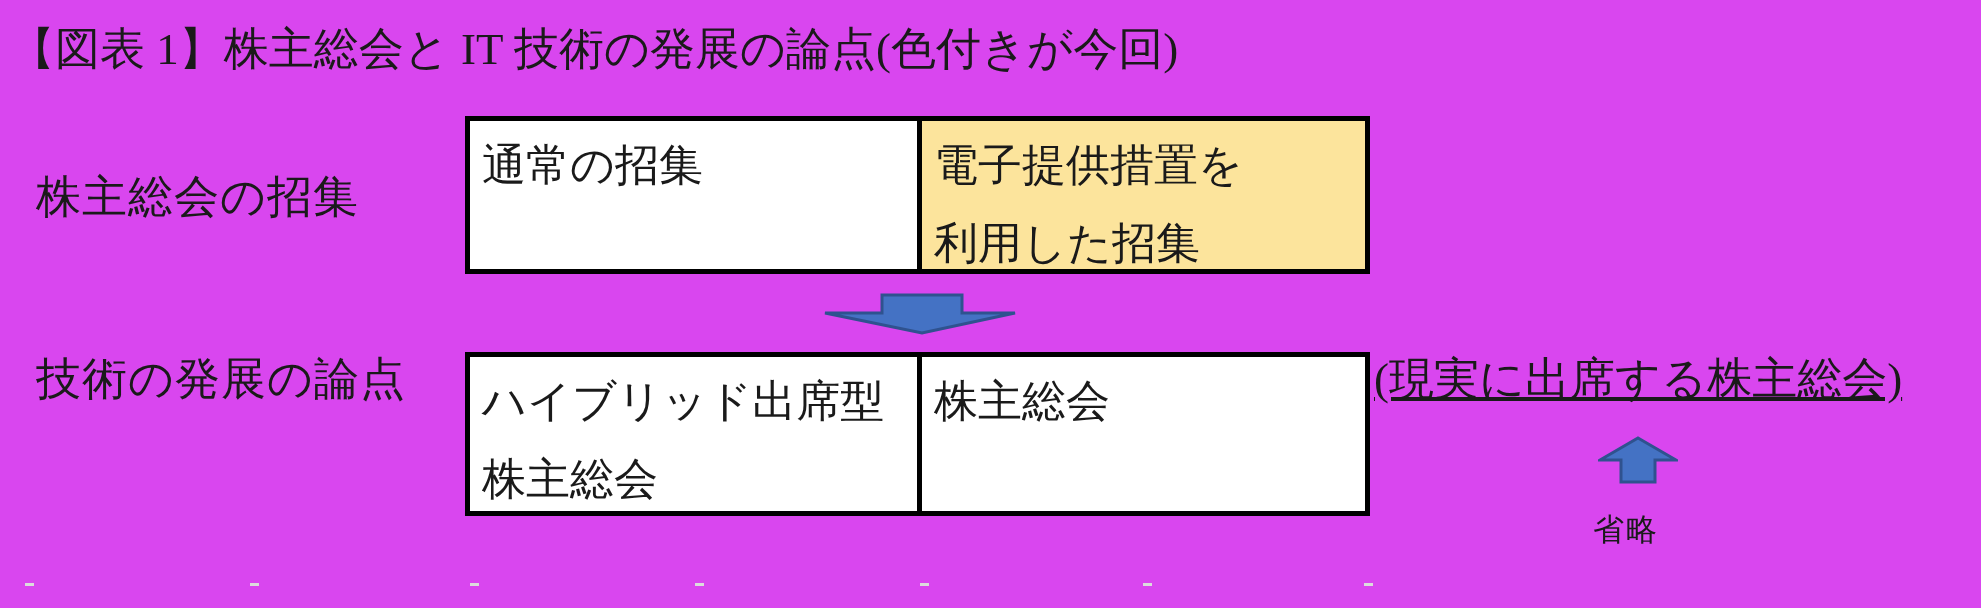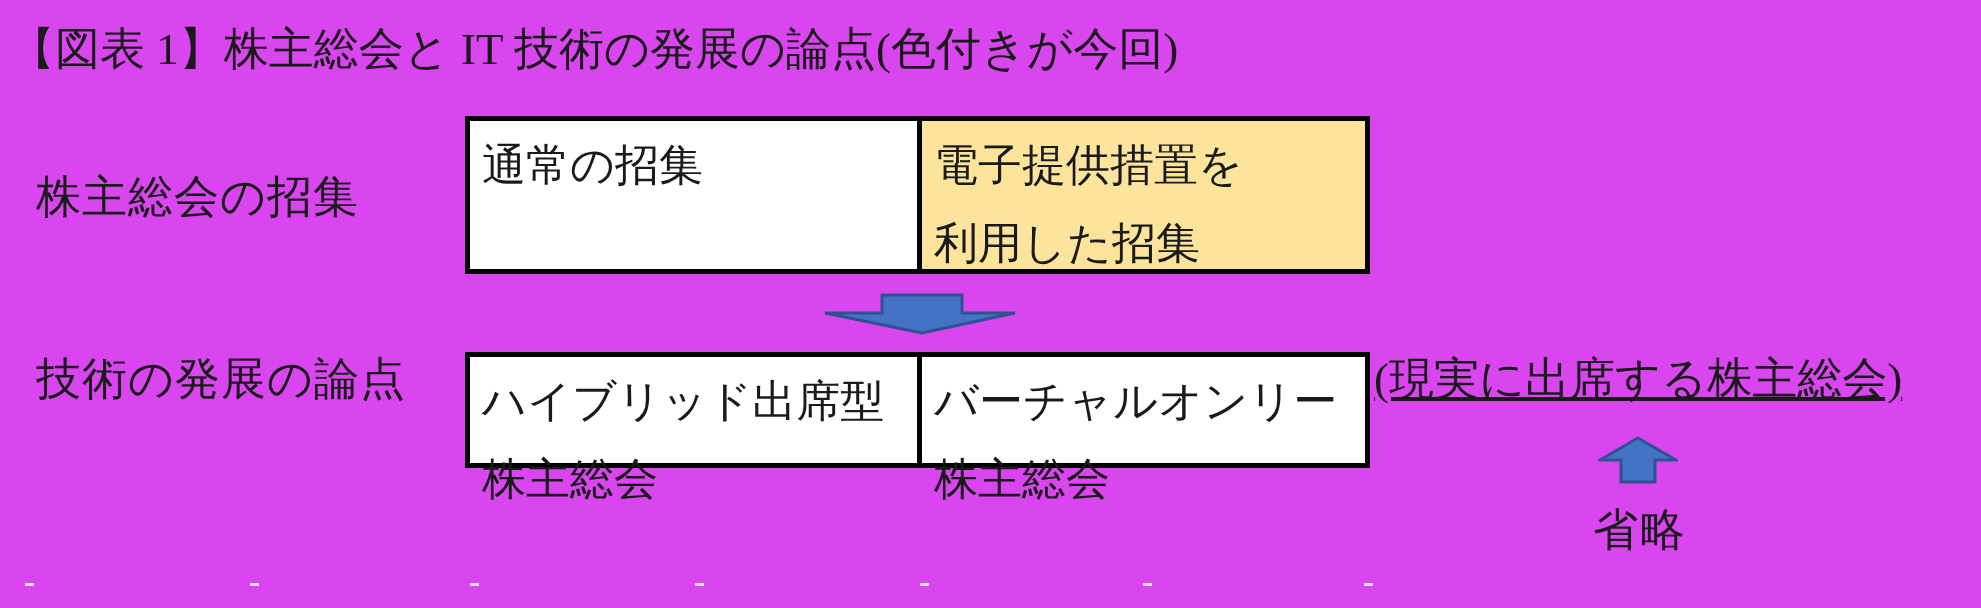--- a/index.html
+++ b/index.html
@@ -28,21 +28,21 @@
   }
   .label-1{top:122px;margin-top:48px;}
   .label-2{top:352px;}
   .tbl{
     position:absolute;left:465px;width:905px;
     display:flex;box-sizing:border-box;
     border:5px solid var(--border);
     background:#ffffff;
   }
   .tbl-1{top:116px;height:158px;}
-  .tbl-2{top:352px;height:116px;}
+  .tbl-2{top:352px;height:164px;}
   .cell{
     flex:0 0 447px;box-sizing:border-box;
     padding:6px 12px 0 12px;
     font-size:44px;line-height:78px;white-space:nowrap;
   }
   .cell + .cell{border-left:5px solid var(--border);flex:1 1 auto;}
   .cell.highlight{background:var(--highlight);}
   .arrow-svg{position:absolute;display:block;}
   .arrow-svg polygon{
     fill:var(--arrow-fill);
@@ -51,21 +51,21 @@
     stroke-linejoin:miter;
   }
   .down-arrow{left:823px;top:290px;}
   .up-arrow{left:1598px;top:436px;}
   .side-note{
     position:absolute;left:1374px;top:352px;
     font-size:45px;line-height:54px;white-space:nowrap;text-decoration:underline;
   }
   .omitted{
     position:absolute;left:1593px;top:503px;
-    font-size:45px;line-height:54px;letter-spacing:2px;white-space:nowrap;
+    font-size:31px;line-height:54px;letter-spacing:2px;white-space:nowrap;
   }
   .dash{
     position:absolute;top:583px;width:9px;height:3px;
     background:#dcdcdc;
   }
   .dash:nth-child(1){left:25px;}
   .dash:nth-child(2){left:250px;}
   .dash:nth-child(3){left:470px;}
   .dash:nth-child(4){left:695px;}
   .dash:nth-child(5){left:920px;}
@@ -96,21 +96,20 @@
   </svg>
 
   <div class="row-label label-2">技術の発展の論点</div>
 
   <div class="tbl tbl-2">
     <div class="cell">
       <div>ハイブリッド出席型</div>
       <div>株主総会</div>
     </div>
     <div class="cell">
-      <div>バーチャルオンリー</div>
       <div>株主総会</div>
     </div>
   </div>
 
   <div class="side-note">(現実に出席する株主総会)</div>
 
   <svg class="arrow-svg up-arrow" width="80" height="48" viewBox="0 0 80 48" aria-hidden="true">
     <polygon points="40,2 78,24 57,24 57,46 23,46 23,24 2,24"></polygon>
   </svg>
 

